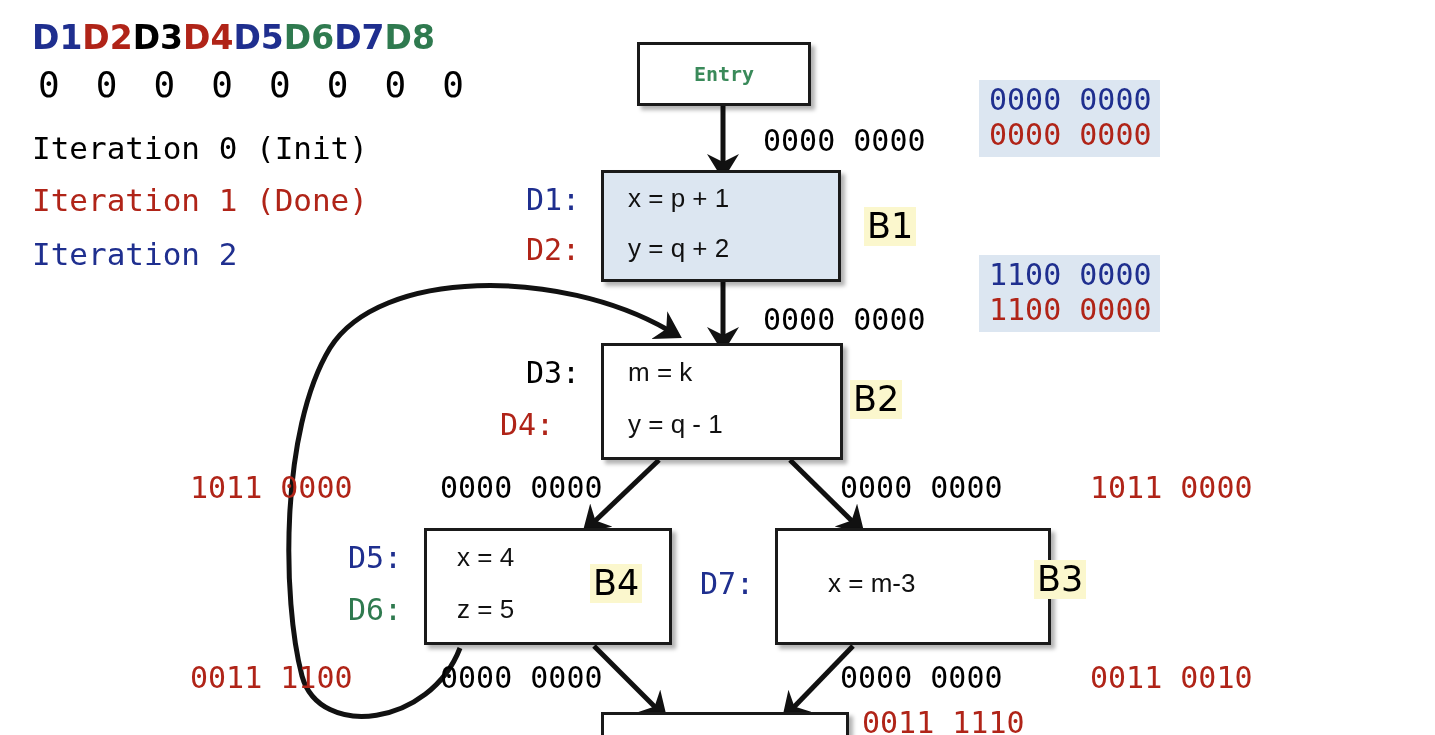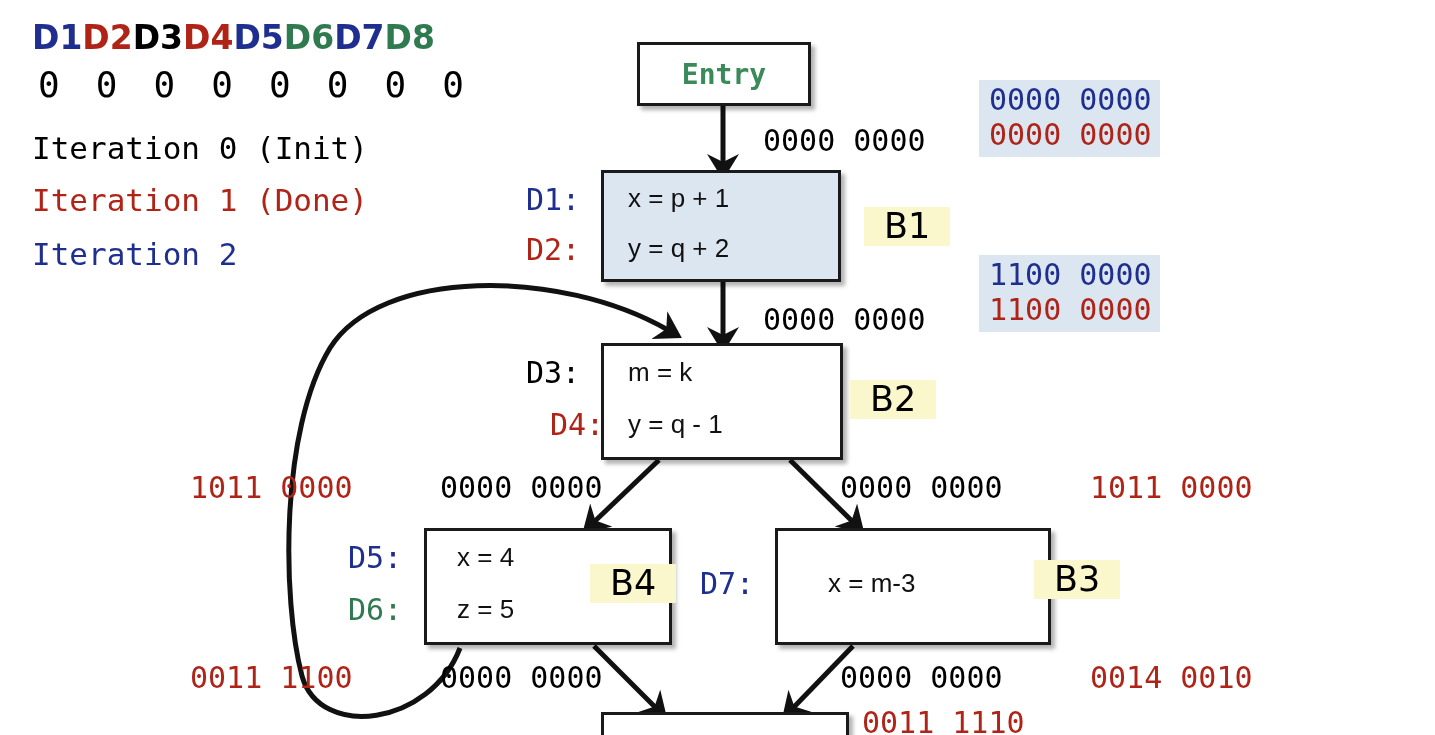--- a/index.html
+++ b/index.html
@@ -58,41 +58,41 @@
     font-size: 26px;
     color: #111111;
     white-space: pre;
   }
   .entry-label {
     position: absolute;
     left: 0; right: 0; top: 50%;
     transform: translateY(-50%);
     text-align: center;
     font-family: "DejaVu Sans Mono", "Liberation Mono", monospace;
-    font-size: 28px;
+    font-size: 20px;
     font-weight: bold;
     color: #3a8a5a;
   }
 
   
   .dlabel {
     position: absolute;
     font-family: "DejaVu Sans Mono", "Liberation Mono", monospace;
     font-size: 30px;
     white-space: pre;
   }
 
   
   .btag {
     position: absolute;
     font-family: "DejaVu Sans", "Liberation Sans", sans-serif;
     font-size: 35px;
     color: #000000;
     background: #fbf7cd;
-    padding: 1px 20px;
+    padding: 1px 3px;
     line-height: 1.05;
   }
 
   
   .bits {
     position: absolute;
     font-family: "DejaVu Sans Mono", "Liberation Mono", monospace;
     font-size: 30px;
     white-space: pre;
     letter-spacing: 0px;
@@ -170,21 +170,21 @@
   </div>
   <div class="dlabel" style="left:526px; top:182px; color:#1f2f8f;">D1:</div>
   <div class="dlabel" style="left:526px; top:232px; color:#b02418;">D2:</div>
   <div class="btag" style="left:864px; top:207px;">B1</div>
 
   <div class="abs node" style="left:601px; top:343px; width:242px; height:117px;">
     <div class="stmt" style="left:24px; top:11px;">m = k</div>
     <div class="stmt" style="left:24px; top:63px;text-align:center;">y = q - 1</div>
   </div>
   <div class="dlabel" style="left:526px; top:355px; color:#000000;">D3:</div>
-  <div class="dlabel" style="left:550px; top:407px; color:#b02418;">D4:</div>
+  <div class="dlabel" style="left:500px; top:407px; color:#b02418;">D4:</div>
   <div class="btag" style="left:850px; top:380px;">B2</div>
 
   <div class="abs node" style="left:424px; top:528px; width:248px; height:117px;">
     <div class="stmt" style="left:30px; top:11px;">x = 4</div>
     <div class="stmt" style="left:30px; top:63px;">z = 5</div>
     <div class="btag" style="left:163px; top:33px;">B4</div>
   </div>
   <div class="dlabel" style="left:348px; top:540px; color:#1f2f8f;">D5:</div>
   <div class="dlabel" style="left:348px; top:592px; color:#2f7a4f;">D6:</div>
 
@@ -211,17 +211,17 @@
   </div>
 
   <div class="bits red" style="left:190px; top:470px;">1011 0000</div>
   <div class="bits black" style="left:440px; top:470px;">0000 0000</div>
   <div class="bits black" style="left:840px; top:470px;">0000 0000</div>
   <div class="bits red" style="left:1090px; top:470px;">1011 0000</div>
 
   <div class="bits red" style="left:190px; top:660px;">0011 1100</div>
   <div class="bits black" style="left:440px; top:660px;">0000 0000</div>
   <div class="bits black" style="left:840px; top:660px;">0000 0000</div>
-  <div class="bits red" style="left:1090px; top:660px;">0014 0010</div>
+  <div class="bits red" style="left:1090px; top:660px;">0011 0010</div>
 
   <div class="bits red" style="left:862px; top:705px;">0011 1110</div>
 
 </div>
 
 </body></html>

